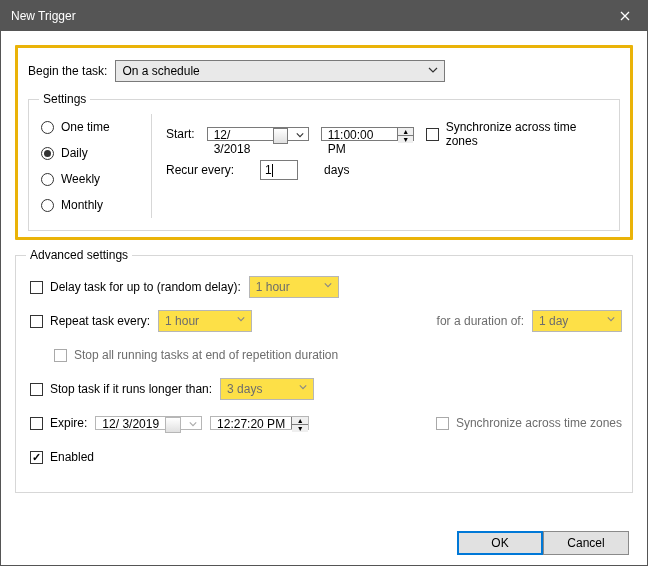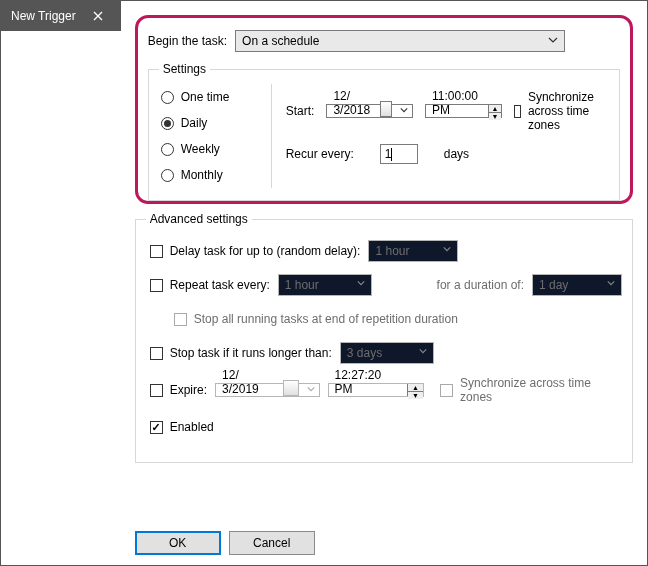--- a/index.html
+++ b/index.html
@@ -1,65 +1,65 @@
 <!DOCTYPE html>
 <html><head>
 <meta charset="utf-8">
 <style>
 html,body{margin:0;padding:0;font-family:"Segoe UI",Tahoma,sans-serif;font-size:12px;color:#000;background:#fff}
-.window{width:648px;height:566px;border:1px solid #555;box-sizing:border-box;display:flex;flex-direction:row}
+.window{width:648px;height:566px;border:1px solid #555;box-sizing:border-box;display:flex;flex-direction:column}
 .titlebar{height:30px;background:#555;color:#fff;display:flex;align-items:center;padding:0 0 0 10px}
 .titlebar .title{flex:1;font-size:12px}
 .titlebar .close{width:45px;height:30px;display:flex;align-items:center;justify-content:center;font-size:14px;cursor:default}
 .body{flex:1;background:#fff;padding:14px 14px 10px 14px;display:flex;flex-direction:column}
-.redbox{border:3px solid #be185d;padding:6px 10px 0 10px;border-radius:13px}
+.redbox{border:3px solid #eab308;padding:6px 10px 6px 10px;border-radius:1px}
 .row-begin{display:flex;align-items:center;gap:8px;margin:6px 0 10px 0}
 .row-begin label{white-space:nowrap}
 .combo{display:flex;align-items:center;border:1px solid #7a7a7a;background:#e9e9e9;height:22px;font-size:12px;padding:0 6px;position:relative;box-sizing:border-box}
 .combo.wide{flex:1;max-width:330px}
 .combo .chev{position:absolute;right:6px;top:4px}
 .chev svg{display:block}
 fieldset{border:1px solid #d7d7d7;margin:0;padding:8px 10px 12px 10px}
 legend{padding:0 4px;font-size:12px}
 .settings-body{display:flex;gap:0}
 .period-col{width:108px;padding:6px 0 6px 2px;display:flex;flex-direction:column;gap:12px}
 .radio-row{display:flex;align-items:center;gap:7px}
 .radio{width:13px;height:13px;border:1px solid #333;border-radius:50%;box-sizing:border-box;display:flex;align-items:center;justify-content:center;background:#fff}
 .radio.checked::after{content:"";width:7px;height:7px;border-radius:50%;background:#333}
 .vline{width:1px;background:#d7d7d7;margin-left:2px}
 .detail-col{flex:1;padding:6px 6px 6px 14px}
 .start-row{display:flex;align-items:center;gap:12px;margin-bottom:12px;flex-wrap:nowrap}
-.date-input,.time-input{border:1px solid #7a7a7a;height:14px;display:flex;align-items:flex-end;background:#fff;box-sizing:border-box}
+.date-input,.time-input{border:1px solid #7a7a7a;height:14px;display:flex;align-items:flex-start;background:#fff;box-sizing:border-box}
 .date-input{padding:0 4px 0 6px;gap:6px}
 .date-input .cal{width:14px;height:14px;border:1px solid #7a7a7a;background:linear-gradient(#fff,#e0e0e0)}
 .date-input .dd{margin-left:2px}
 .time-input{padding:0 0 0 6px}
 .time-input .spin{width:16px;border-left:1px solid #7a7a7a;display:flex;flex-direction:column;height:100%}
 .time-input .spin div{flex:1;display:flex;align-items:center;justify-content:center;background:#efefef;font-size:7px;line-height:1}
 .time-input .spin div:first-child{border-bottom:1px solid #7a7a7a}
 .checkbox{width:13px;height:13px;border:1px solid #333;box-sizing:border-box;background:#fff;display:flex;align-items:center;justify-content:center;font-size:11px;line-height:1}
 .checkbox.checked::after{content:"✓";color:#000;font-weight:bold}
 .chkrow{display:flex;align-items:center;gap:7px}
 .recur-row{display:flex;align-items:center;gap:26px}
 .recur-input{border:1px solid #7a7a7a;width:38px;height:20px;padding:0 4px;display:flex;align-items:center;background:#fff;box-sizing:border-box}
 .caret{display:inline-block;width:1px;height:13px;background:#000;margin-right:1px}
 
 fieldset.adv{margin-top:8px}
 .adv-row{display:flex;align-items:center;gap:8px;margin:6px 0 12px 4px;min-height:22px}
 .adv-row.sub{margin-left:28px}
 .disabled{color:#6d6d6d}
 .disabled .checkbox{border-color:#a9a9a9}
 .combo.small{width:90px;height:22px;background:#efefef}
-.combo.small.disabled{color:#6d6d6d;background:#0f172a;border-color:#b6b6b6}
+.combo.small.disabled{color:#6d6d6d;background:#fde047;border-color:#b6b6b6}
 .combo.mid{width:94px}
 .flex-sp{flex:1}
 .date-input.disabled,.time-input.disabled{color:#000000;border-color:#b6b6b6}
 .date-input.disabled .cal{border-color:#b6b6b6}
 
-.btnbar{display:flex;justify-content:flex-start;gap:8px;padding:8px 4px 0 0;margin-top:auto}
+.btnbar{display:flex;justify-content:flex-end;padding:8px 4px 0 0;margin-top:auto}
 .btn{min-width:86px;height:24px;border:1px solid #8a8a8a;background:#e1e1e1;display:flex;align-items:center;justify-content:center;box-sizing:border-box}
 .btn.primary{border:2px solid #0078d7;background:#e1e1e1}
 </style>
 </head>
 <body>
 
 <div class="window">
   <div class="titlebar">
     <div class="title">New Trigger</div>
     <div class="close">

